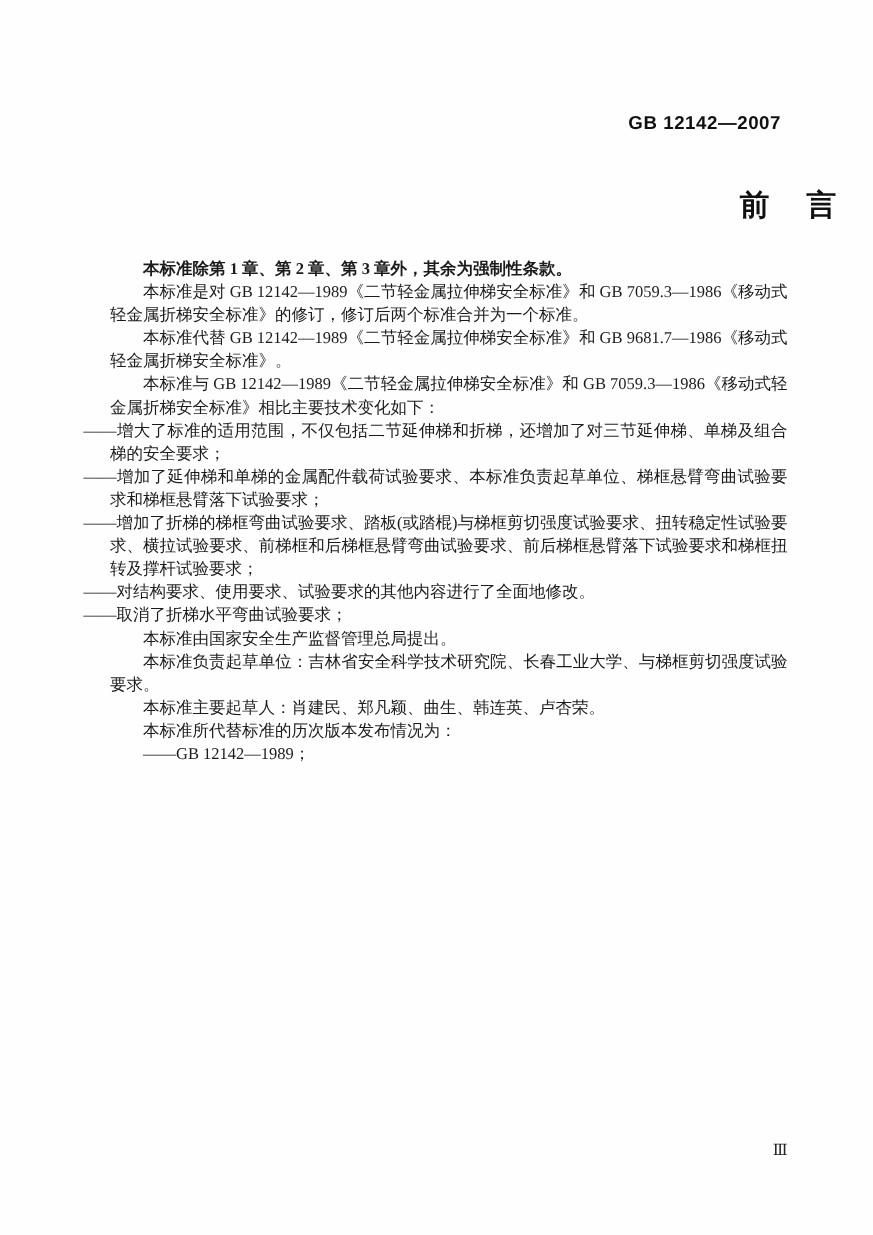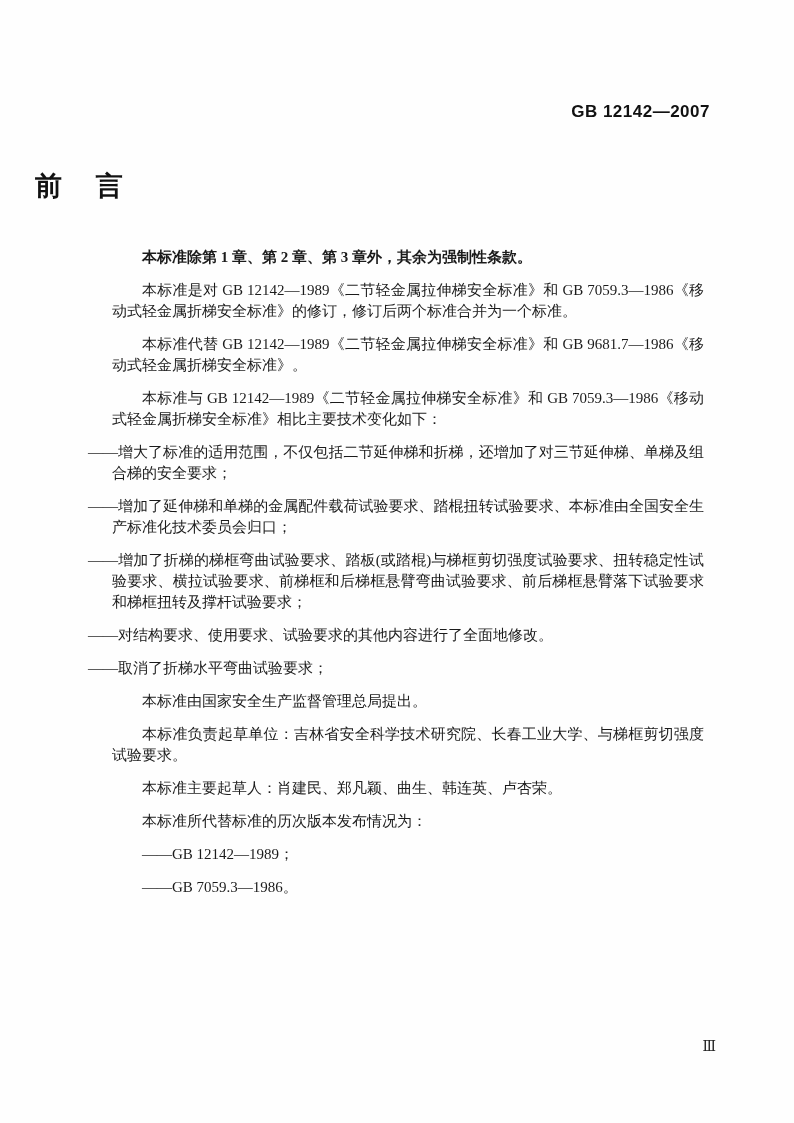--- a/index.html
+++ b/index.html
@@ -24,40 +24,40 @@
     font-weight: bold;
     font-size: 17px;
     letter-spacing: 0.5px;
     color: #111;
   }
   .page-title {
     position: absolute;
     top: 168px;
     left: 0;
     width: 100%;
-    text-align: left;
+    text-align: right;
     font-size: 27px;
     font-weight: bold;
     letter-spacing: 1.25em;
     text-indent: 1.3em;
     color: #111;
     white-space: nowrap;
   }
   .content {
     position: absolute;
     top: 235px;
     left: 100px;
     width: 616px;
     font-size: 15px;
     line-height: 21px;
     text-align: justify;
     color: #1b1b1b;
   }
   .content p {
-    margin: 12px;
+    margin: 0;
     padding: 0;
     font-family: Liberation Serif, serif;
   }
   .para {
     text-indent: 2em;
   }
   .para.bold {
     font-weight: bold;
   }
   .bullet {
@@ -84,27 +84,26 @@
   <div class="doc-number">GB 12142—2007</div>
 
   <div class="page-title">前言</div>
 
   <div class="content">
     <p class="para bold">本标准除第 1 章、第 2 章、第 3 章外，其余为强制性条款。</p>
     <p class="para">本标准是对 GB 12142—1989《二节轻金属拉伸梯安全标准》和 GB 7059.3—1986《移动式轻金属折梯安全标准》的修订，修订后两个标准合并为一个标准。</p>
     <p class="para">本标准代替 GB 12142—1989《二节轻金属拉伸梯安全标准》和 GB 9681.7—1986《移动式轻金属折梯安全标准》。</p>
     <p class="para">本标准与 GB 12142—1989《二节轻金属拉伸梯安全标准》和 GB 7059.3—1986《移动式轻金属折梯安全标准》相比主要技术变化如下：</p>
     <p class="bullet">——增大了标准的适用范围，不仅包括二节延伸梯和折梯，还增加了对三节延伸梯、单梯及组合梯的安全要求；</p>
-    <p class="bullet">——增加了延伸梯和单梯的金属配件载荷试验要求、踏棍扭转试验要求、本标准由全国安全生产标准化技术委员会归口；</p>
+    <p class="bullet">——增加了延伸梯和单梯的金属配件载荷试验要求、本标准负责起草单位、梯框悬臂弯曲试验要求和梯框悬臂落下试验要求；</p>
     <p class="bullet">——增加了折梯的梯框弯曲试验要求、踏板(或踏棍)与梯框剪切强度试验要求、扭转稳定性试验要求、横拉试验要求、前梯框和后梯框悬臂弯曲试验要求、前后梯框悬臂落下试验要求和梯框扭转及撑杆试验要求；</p>
     <p class="bullet">——对结构要求、使用要求、试验要求的其他内容进行了全面地修改。</p>
     <p class="bullet">——取消了折梯水平弯曲试验要求；</p>
     <p class="para">本标准由国家安全生产监督管理总局提出。</p>
     <p class="para">本标准负责起草单位：吉林省安全科学技术研究院、长春工业大学、与梯框剪切强度试验要求。</p>
     <p class="para">本标准主要起草人：肖建民、郑凡颖、曲生、韩连英、卢杏荣。</p>
     <p class="para">本标准所代替标准的历次版本发布情况为：</p>
     <p class="dash-line">——GB 12142—1989；</p>
-    <p class="dash-line">——GB 7059.3—1986。</p>
   </div>
 
   <div class="page-number">Ⅲ</div>
 
 </div>
 
 </body></html>

